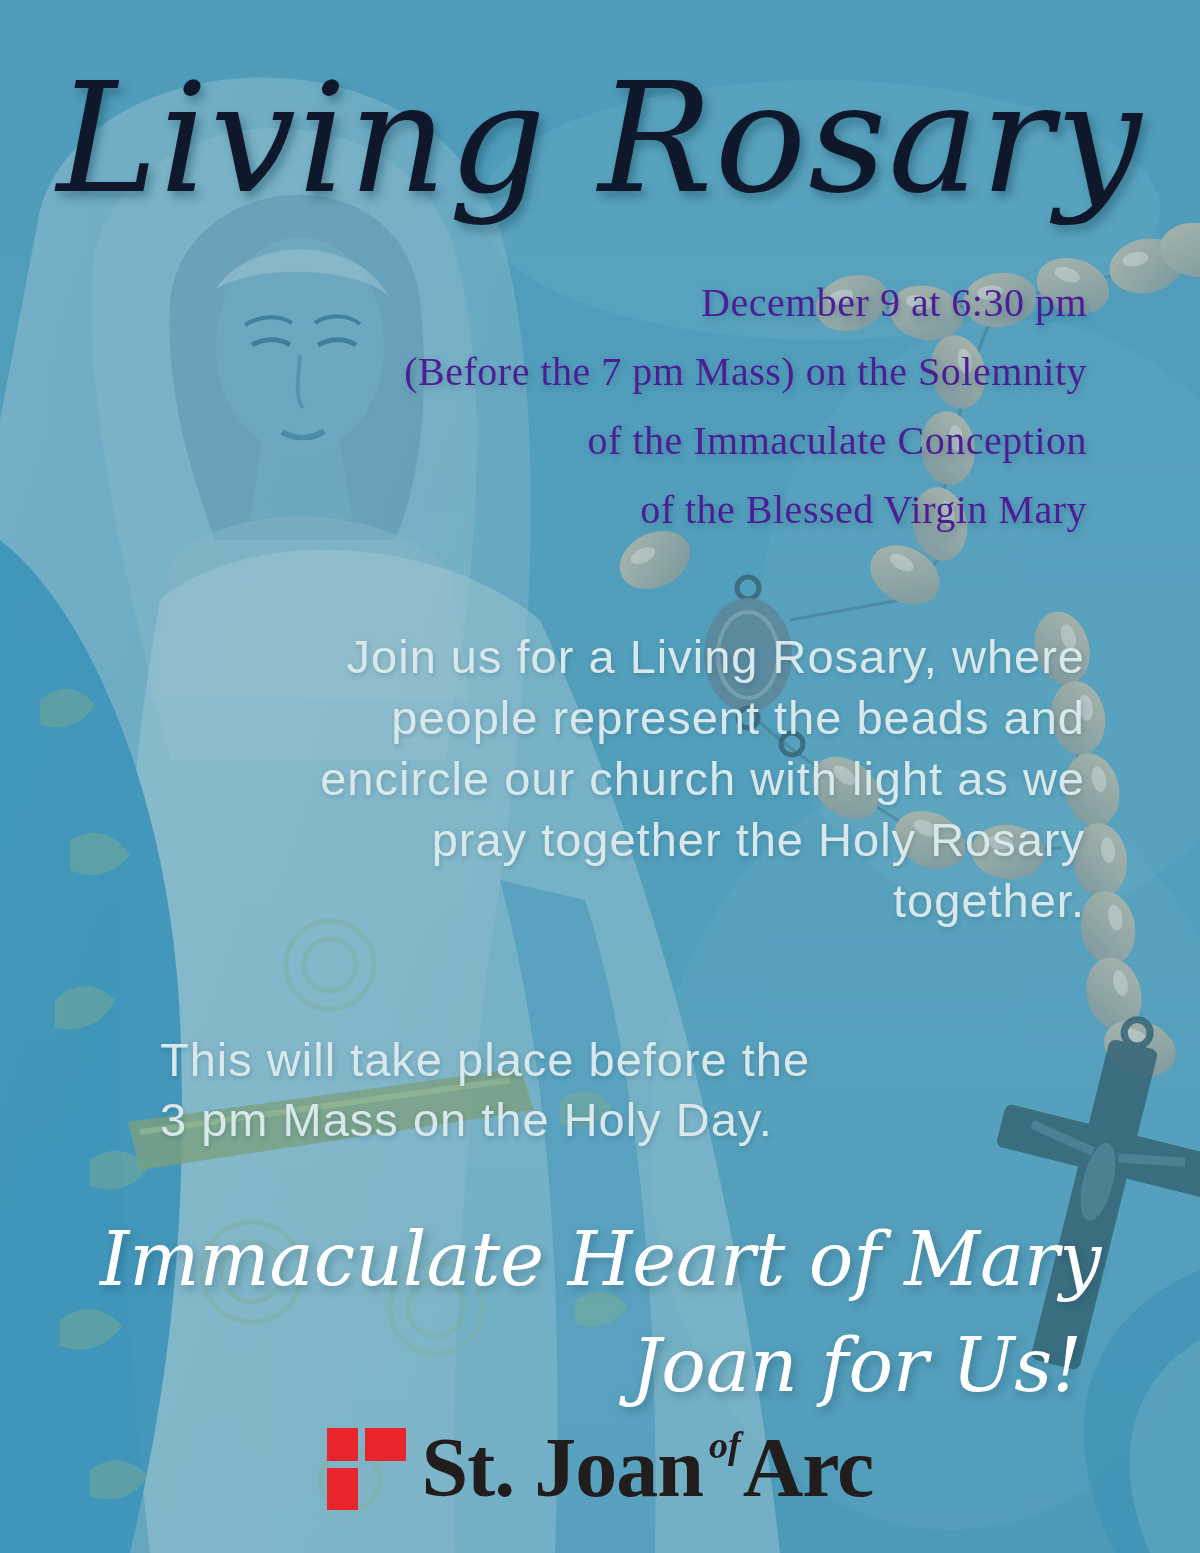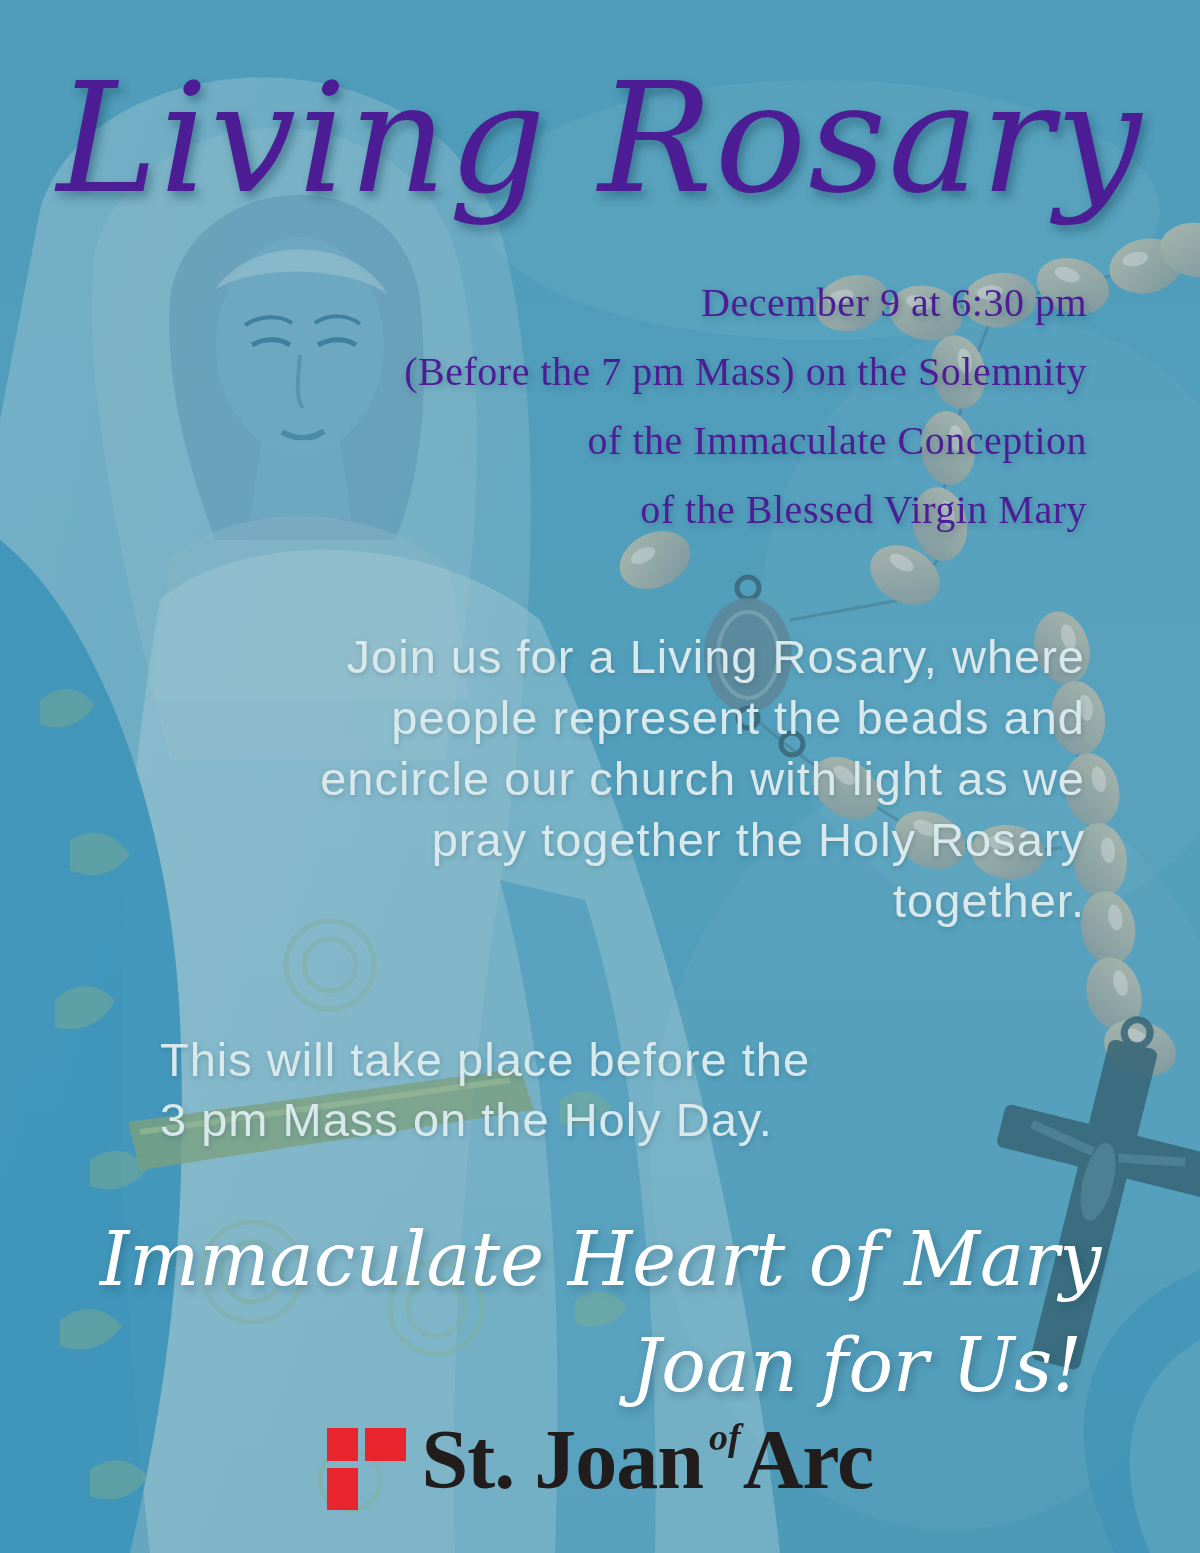--- a/index.html
+++ b/index.html
@@ -14,21 +14,21 @@
   .txt{position:absolute;z-index:2;}
 
   .title{
     left:0;right:0;top:52px;
     text-align:center;
     font-family:"DejaVu Serif",serif;
     font-style:italic;
     font-weight:500;
     font-size:152px;
     line-height:1.15;
-    color:#4c1d95;
+    color:#0f172a;
     text-shadow:4px 6px 10px rgba(23,70,92,.45);
     letter-spacing:2px;
     white-space:nowrap;
   }
 
   .event-block{
     right:113px;top:268px;left:40px;
     text-align:right;
     font-family:"Liberation Serif","DejaVu Serif",serif;
     font-weight:400;
@@ -70,21 +70,21 @@
     color:#ffffff;
     text-shadow:3px 4px 8px rgba(23,70,92,.35);
     white-space:nowrap;
   }
   .prayer-1{top:1216px;}
   .prayer-2{top:1322px;}
 
   .logo-row{
     position:absolute;z-index:2;
     left:0;right:0;top:1418px;
-    display:flex;justify-content:center;align-items:flex-start;gap:16px;
+    display:flex;justify-content:center;align-items:flex-end;gap:16px;
   }
   .logo-icon{
     display:grid;
     grid-template-columns:31px 41px;
     grid-template-rows:33px 42px;
     gap:7px;
     align-self:flex-start;
     margin-top:10px;
   }
   .logo-sq{background:#e8242c;}

